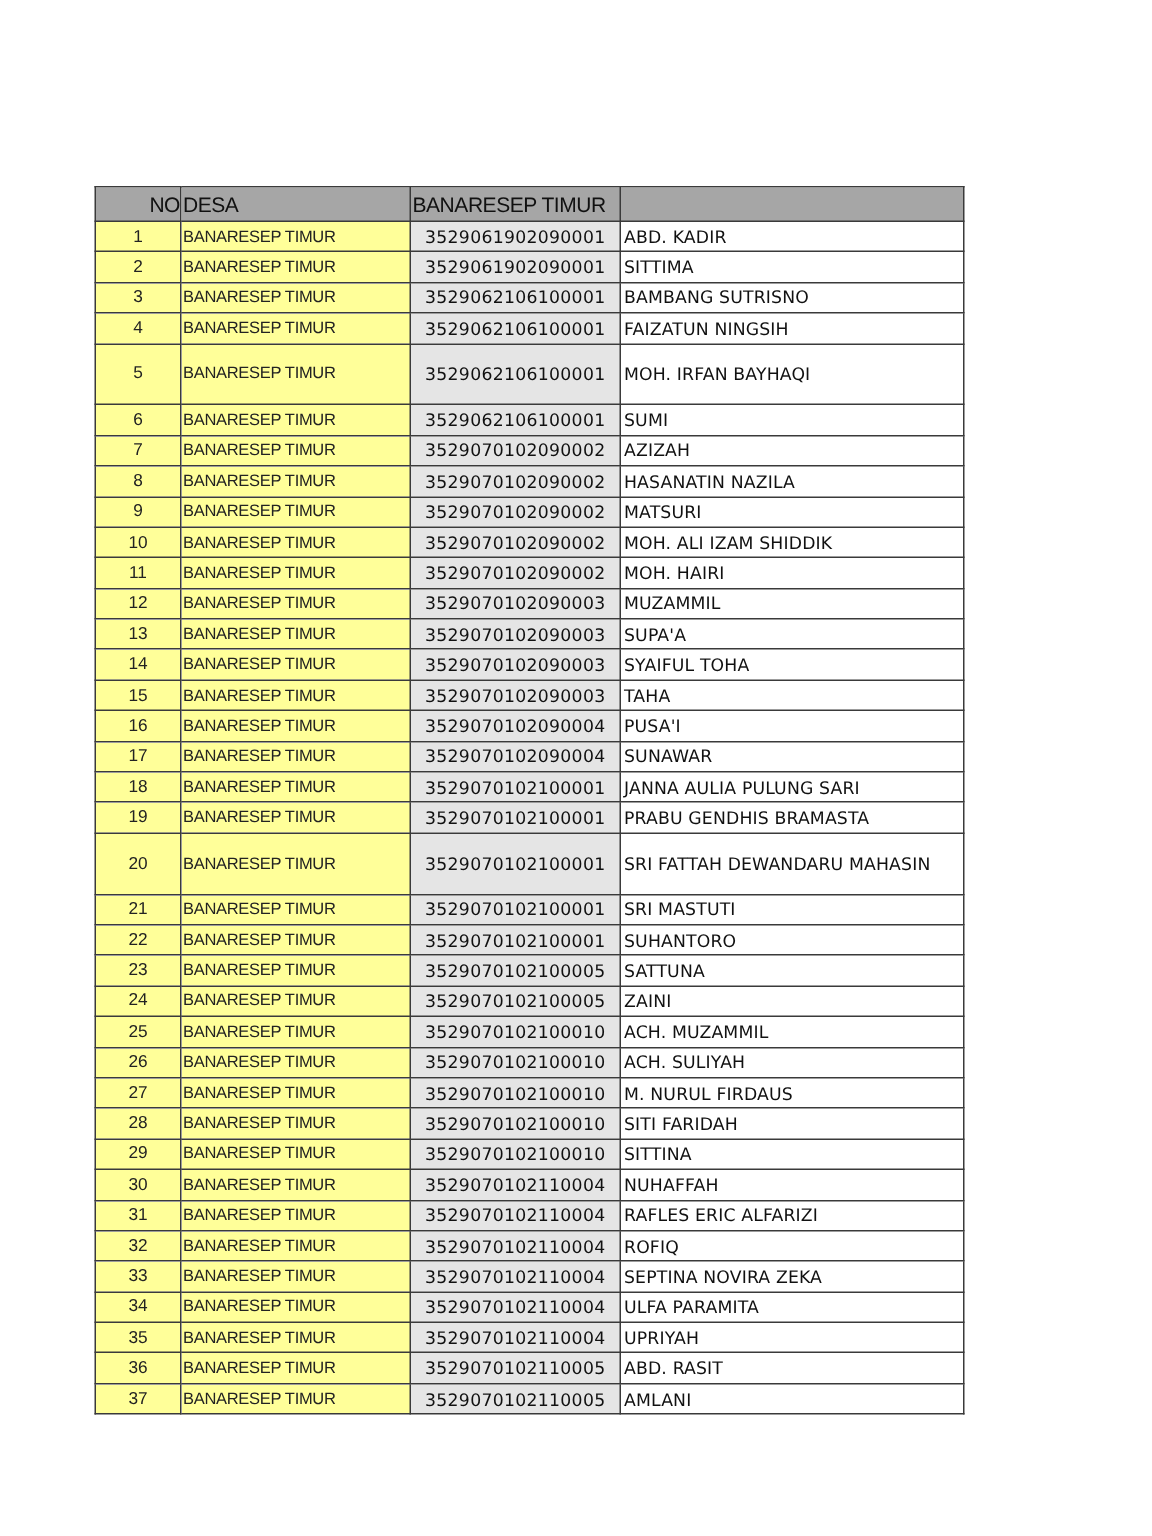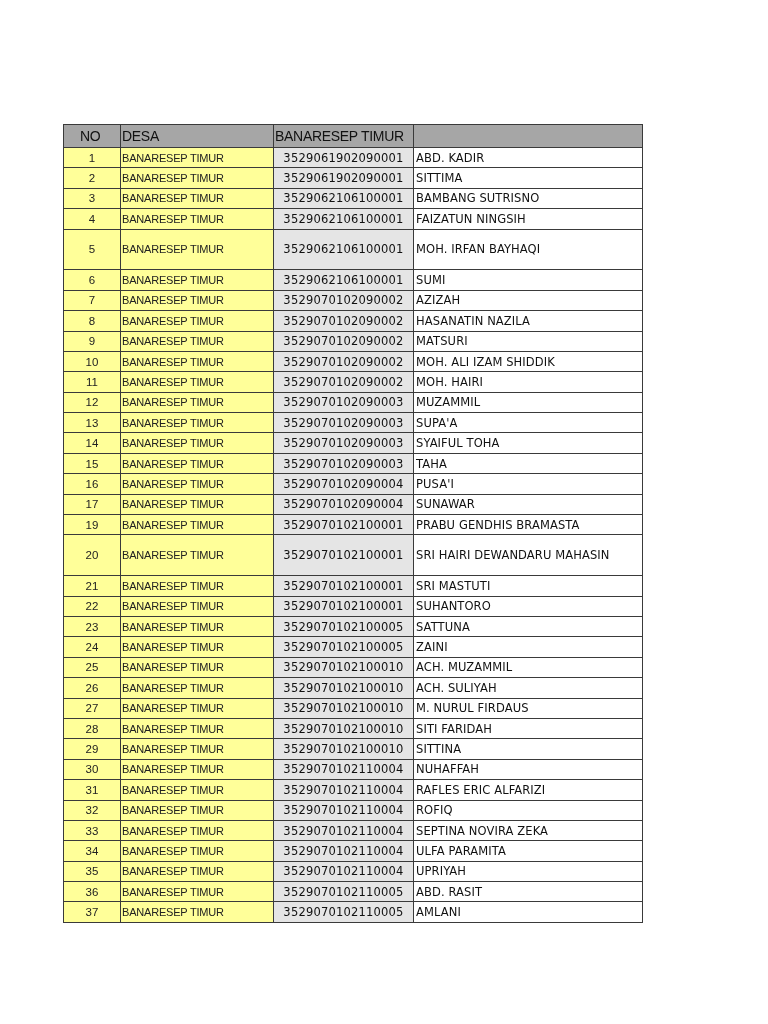--- a/index.html
+++ b/index.html
@@ -16,21 +16,21 @@
   col.c-id { width: 140px; }
   col.c-name { width: 229px; }
   th, td {
     border: 1px solid #3a3a3a; padding: 0; white-space: nowrap; overflow: hidden;
   }
   thead th {
     background: #a6a6a6; height: 22px; font-weight: normal; color: #111;
     font-family: "Liberation Sans", sans-serif; font-size: 14px; text-align: left;
     padding-left: 1px; letter-spacing: -0.3px;
   }
-  thead th.h-no { text-align: left; padding-left: 16px; }
+  thead th.h-no { text-align: right; padding-left: 16px; }
   tbody tr { height: 20.4px; }
   tbody tr.tall { height: 40.8px; }
   td.no {
     background: #ffff99; text-align: center; font-size: 11.5px; color: #222;
     font-family: "Liberation Sans", sans-serif;
   }
   td.desa {
     background: #ffff99; font-size: 11px; color: #222; padding-left: 1px;
     font-family: "Liberation Sans", sans-serif; letter-spacing: -0.2px;
   }
@@ -159,30 +159,36 @@
           <td class="id">3529070102090004</td>
           <td class="name">PUSA'I</td>
         </tr>
         <tr>
           <td class="no">17</td>
           <td class="desa">BANARESEP TIMUR</td>
           <td class="id">3529070102090004</td>
           <td class="name">SUNAWAR</td>
         </tr>
         <tr>
+          <td class="no">18</td>
+          <td class="desa">BANARESEP TIMUR</td>
+          <td class="id">3529070102100001</td>
+          <td class="name">JANNA AULIA PULUNG SARI</td>
+        </tr>
+        <tr>
           <td class="no">19</td>
           <td class="desa">BANARESEP TIMUR</td>
           <td class="id">3529070102100001</td>
           <td class="name">PRABU GENDHIS BRAMASTA</td>
         </tr>
         <tr class="tall">
           <td class="no">20</td>
           <td class="desa">BANARESEP TIMUR</td>
           <td class="id">3529070102100001</td>
-          <td class="name">SRI HAIRI DEWANDARU MAHASIN</td>
+          <td class="name">SRI FATTAH DEWANDARU MAHASIN</td>
         </tr>
         <tr>
           <td class="no">21</td>
           <td class="desa">BANARESEP TIMUR</td>
           <td class="id">3529070102100001</td>
           <td class="name">SRI MASTUTI</td>
         </tr>
         <tr>
           <td class="no">22</td>
           <td class="desa">BANARESEP TIMUR</td>

